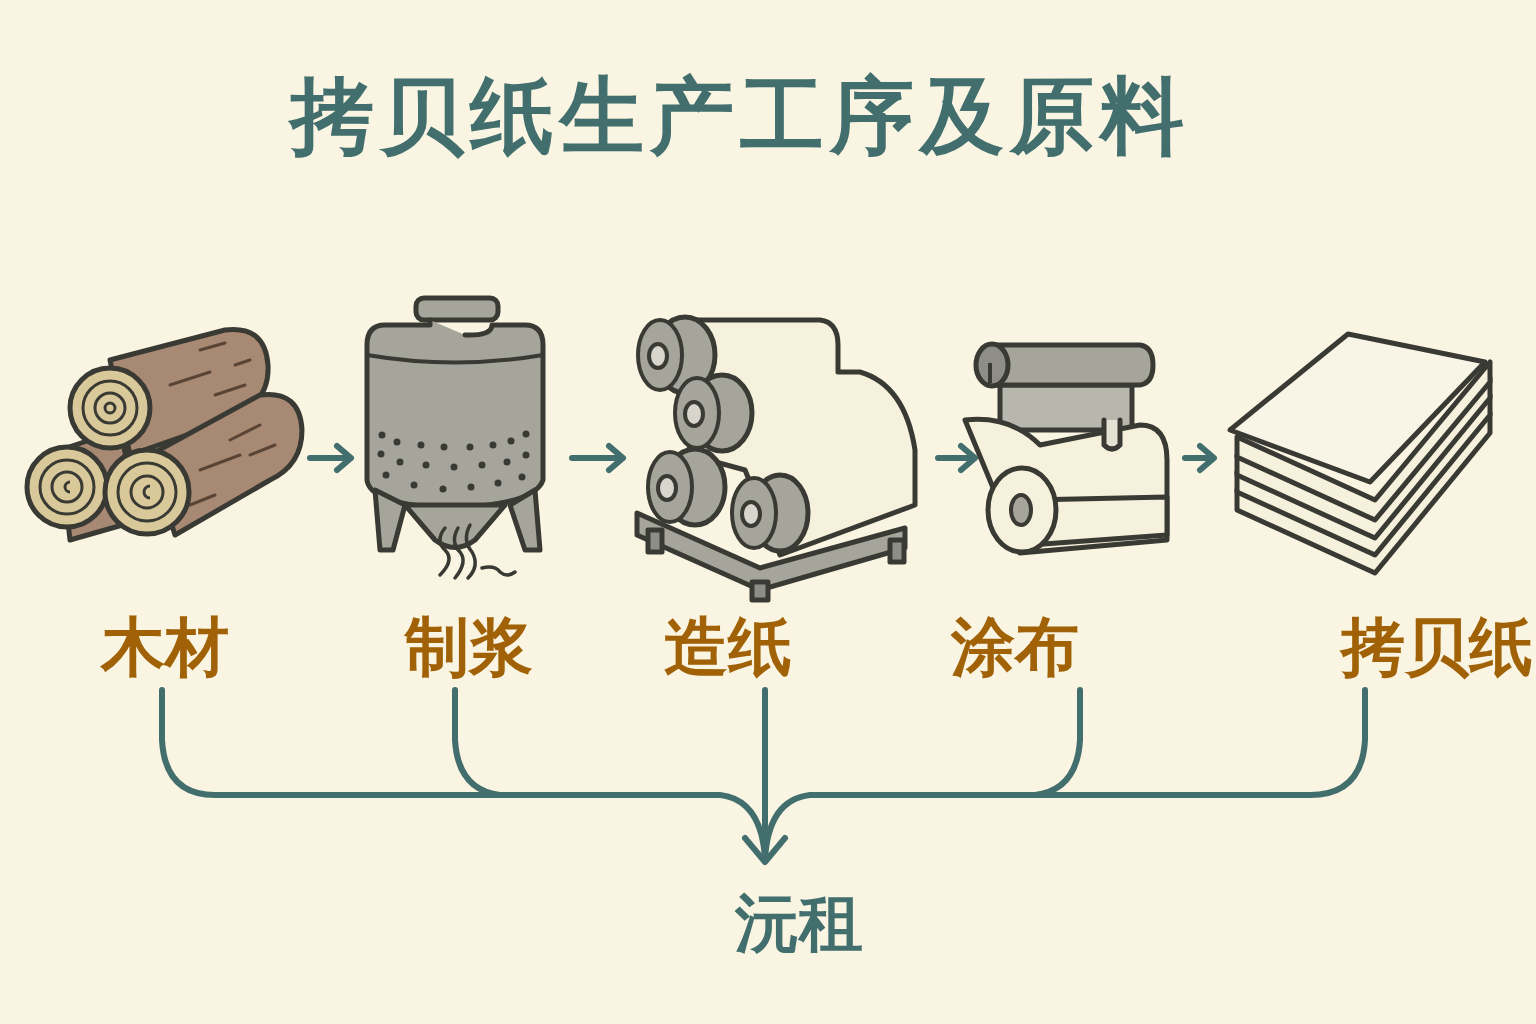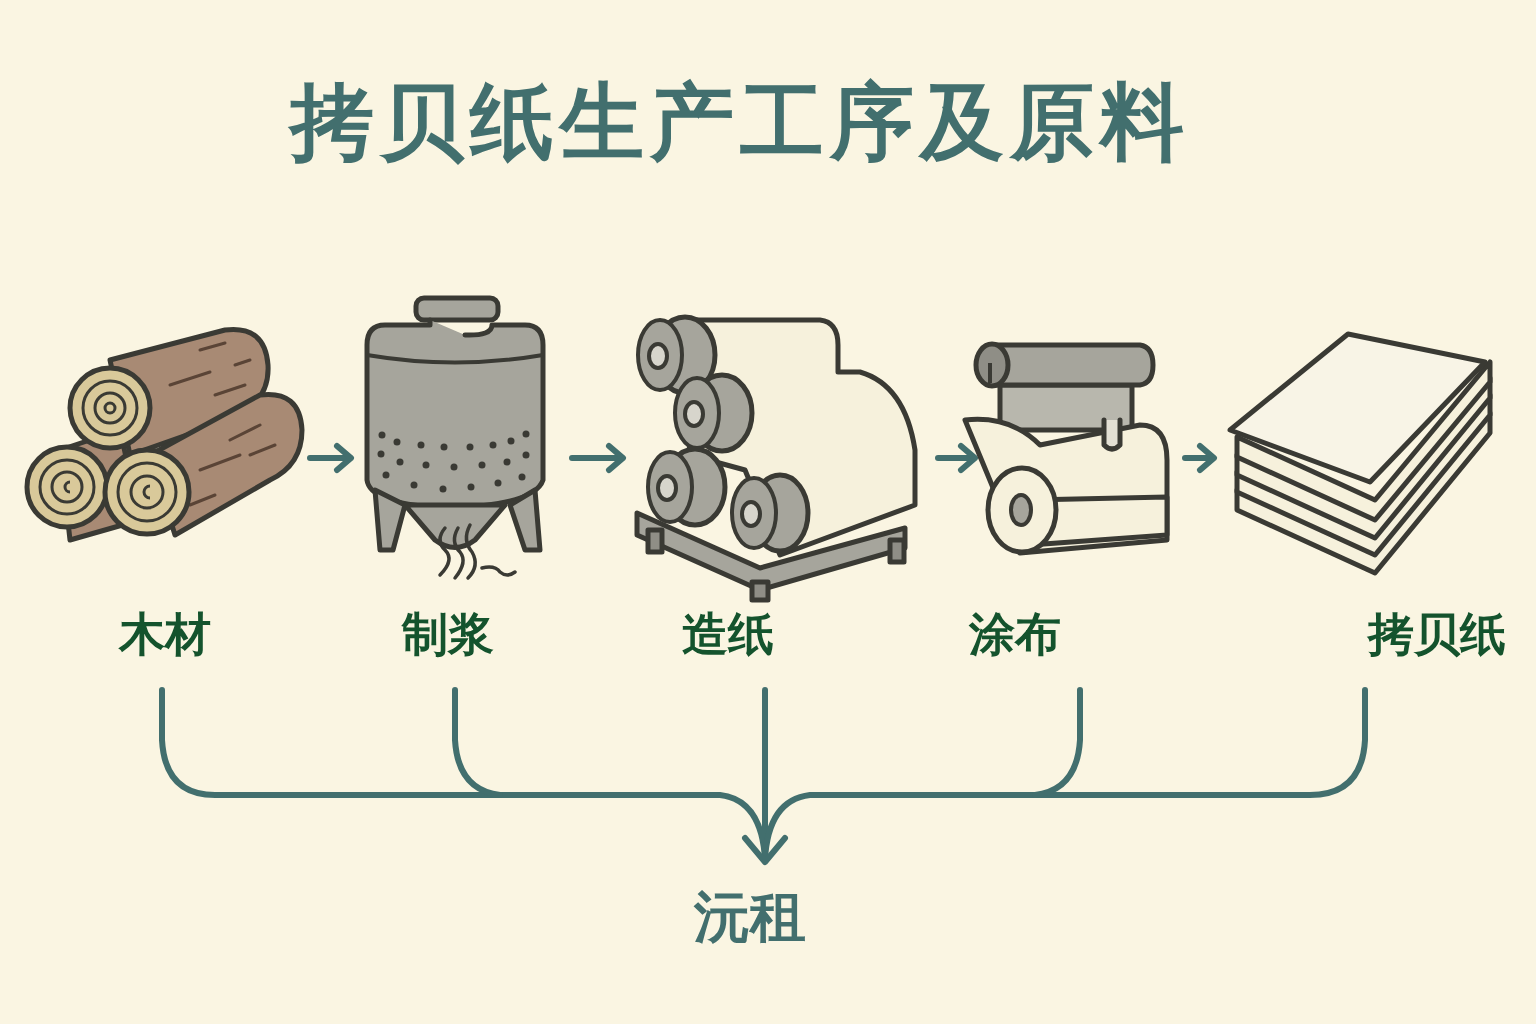--- a/index.html
+++ b/index.html
@@ -5,32 +5,32 @@
     html, body { margin: 0; padding: 0; }
     body {
       width: 1536px; height: 1024px;
       background: #faf5e2;
       position: relative;
       overflow: hidden;
       font-family: "DejaVu Sans", sans-serif;
       color: #3f6b6b;
     }
     .title {
-      position: absolute; left: 290px; top: 66px;
+      position: absolute; left: 290px; top: 60px;
       font-size: 84px; font-weight: bold; letter-spacing: 6px;
       color: #426f6e; white-space: nowrap;
     }
     .label {
       position: absolute; top: 604px;
-      font-size: 46px; font-weight: bold; color: #14532d;
+      font-size: 64px; font-weight: bold; color: #a16207;
       white-space: nowrap; transform: translateX(-50%);
     }
     .bottom-label {
-      position: absolute; left: 750px; top: 880px; transform: translateX(-50%);
-      font-size: 56px; font-weight: bold; color: #426f6e; white-space: nowrap;
+      position: absolute; left: 799px; top: 880px; transform: translateX(-50%);
+      font-size: 64px; font-weight: bold; color: #426f6e; white-space: nowrap;
     }
     svg.layer { position: absolute; left: 0; top: 0; }
     .ink { stroke: #3a3a34; stroke-width: 5; stroke-linejoin: round; stroke-linecap: round; }
   </style>
 </head>
 <body>
 
 <div class="title">拷贝纸生产工序及原料</div>
 
 <svg class="layer" width="1536" height="1024">
@@ -187,18 +187,18 @@
     <path d="M162,690 L162,740 Q165,795 215,795 L720,795 Q762,800 765,860"></path>
     <path d="M455,690 L455,740 Q458,790 500,795"></path>
     <line x1="765" y1="690" x2="765" y2="860"></line>
     <path d="M1365,690 L1365,740 Q1362,795 1310,795 L810,795 Q768,800 765,860"></path>
     <path d="M1080,690 L1080,740 Q1077,790 1035,795"></path>
     <polyline points="745,838 765,862 785,838"></polyline>
   </g>
 </svg>
 
 <div class="label" style="left:165px">木材</div>
-<div class="label" style="left:448px">制浆</div>
+<div class="label" style="left:469px">制浆</div>
 <div class="label" style="left:728px">造纸</div>
 <div class="label" style="left:1015px">涂布</div>
 <div class="label" style="left:1437px">拷贝纸</div>
 
 <div class="bottom-label">沅租</div>
 
 </body></html>

